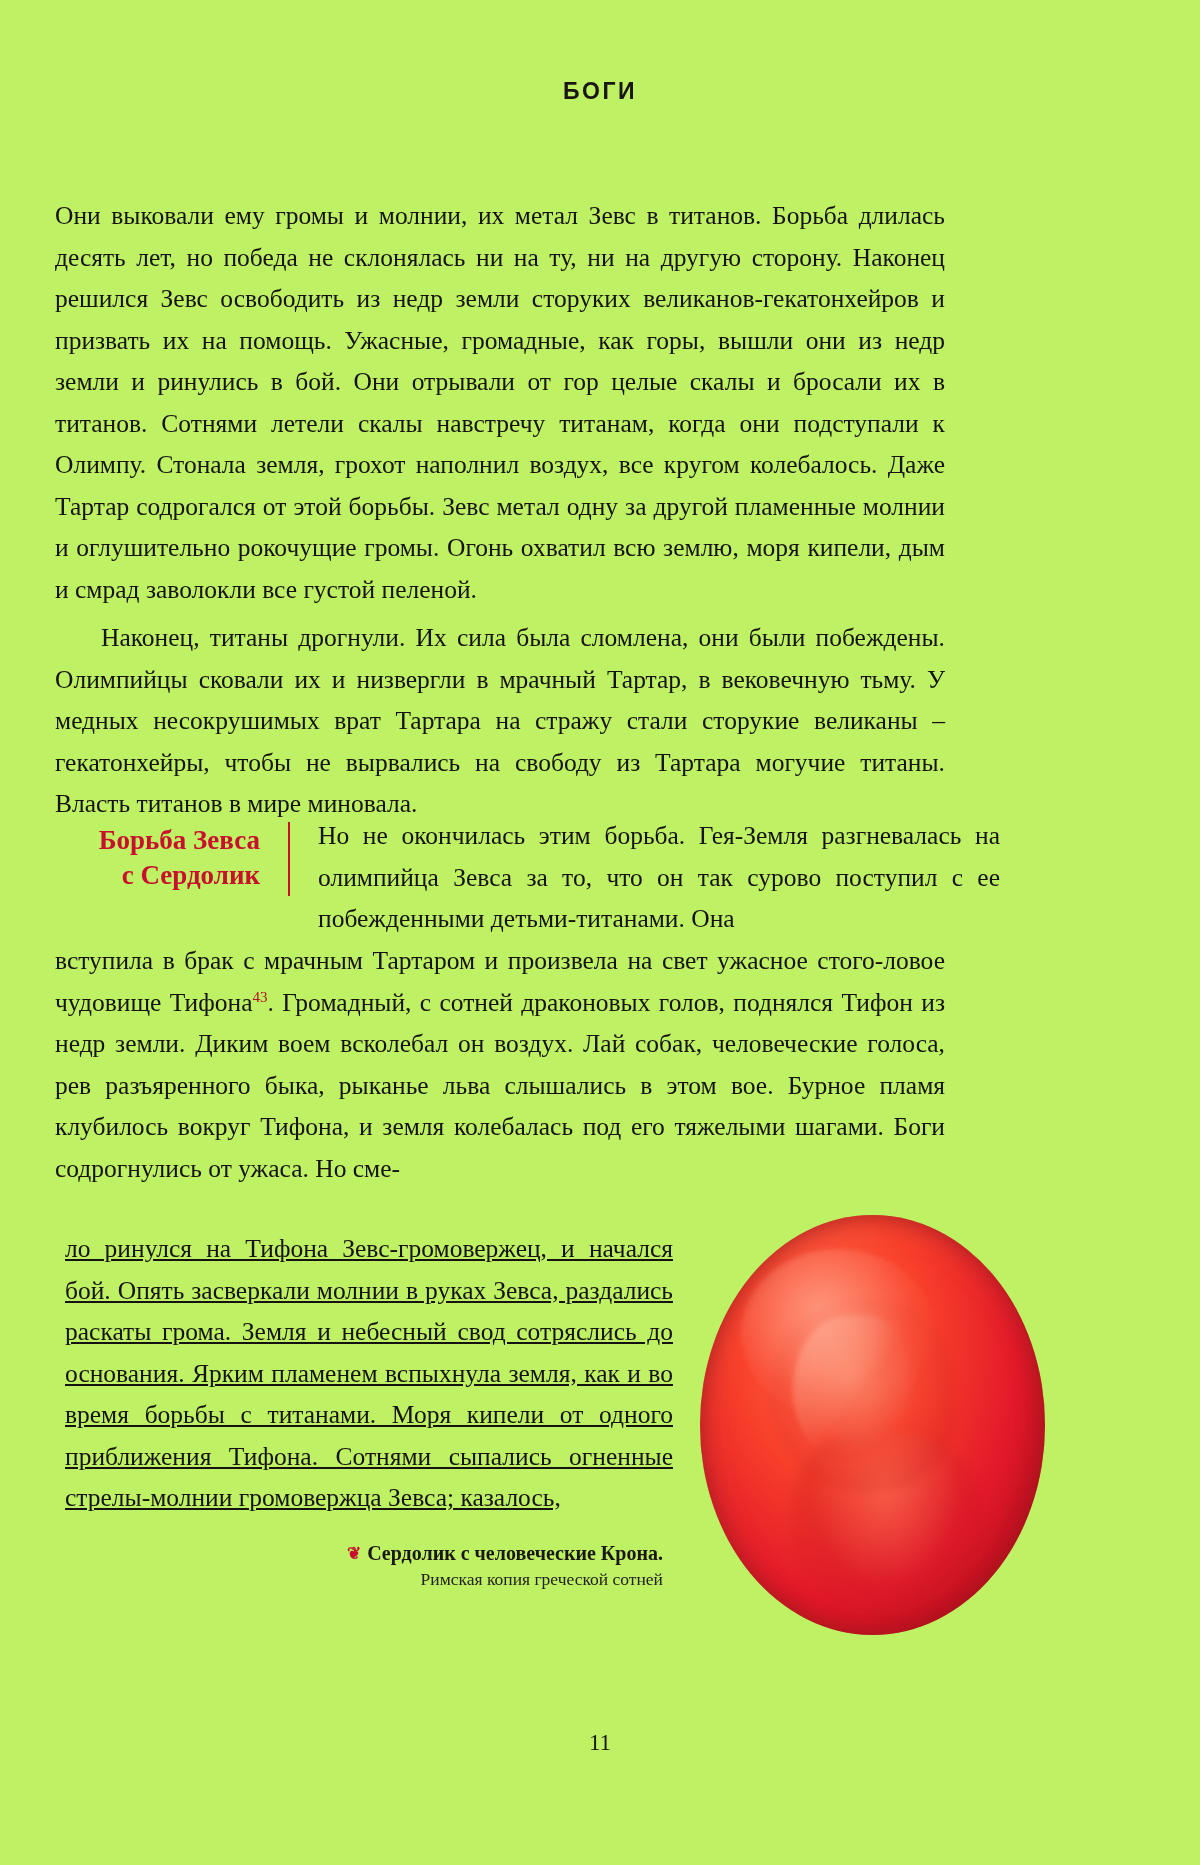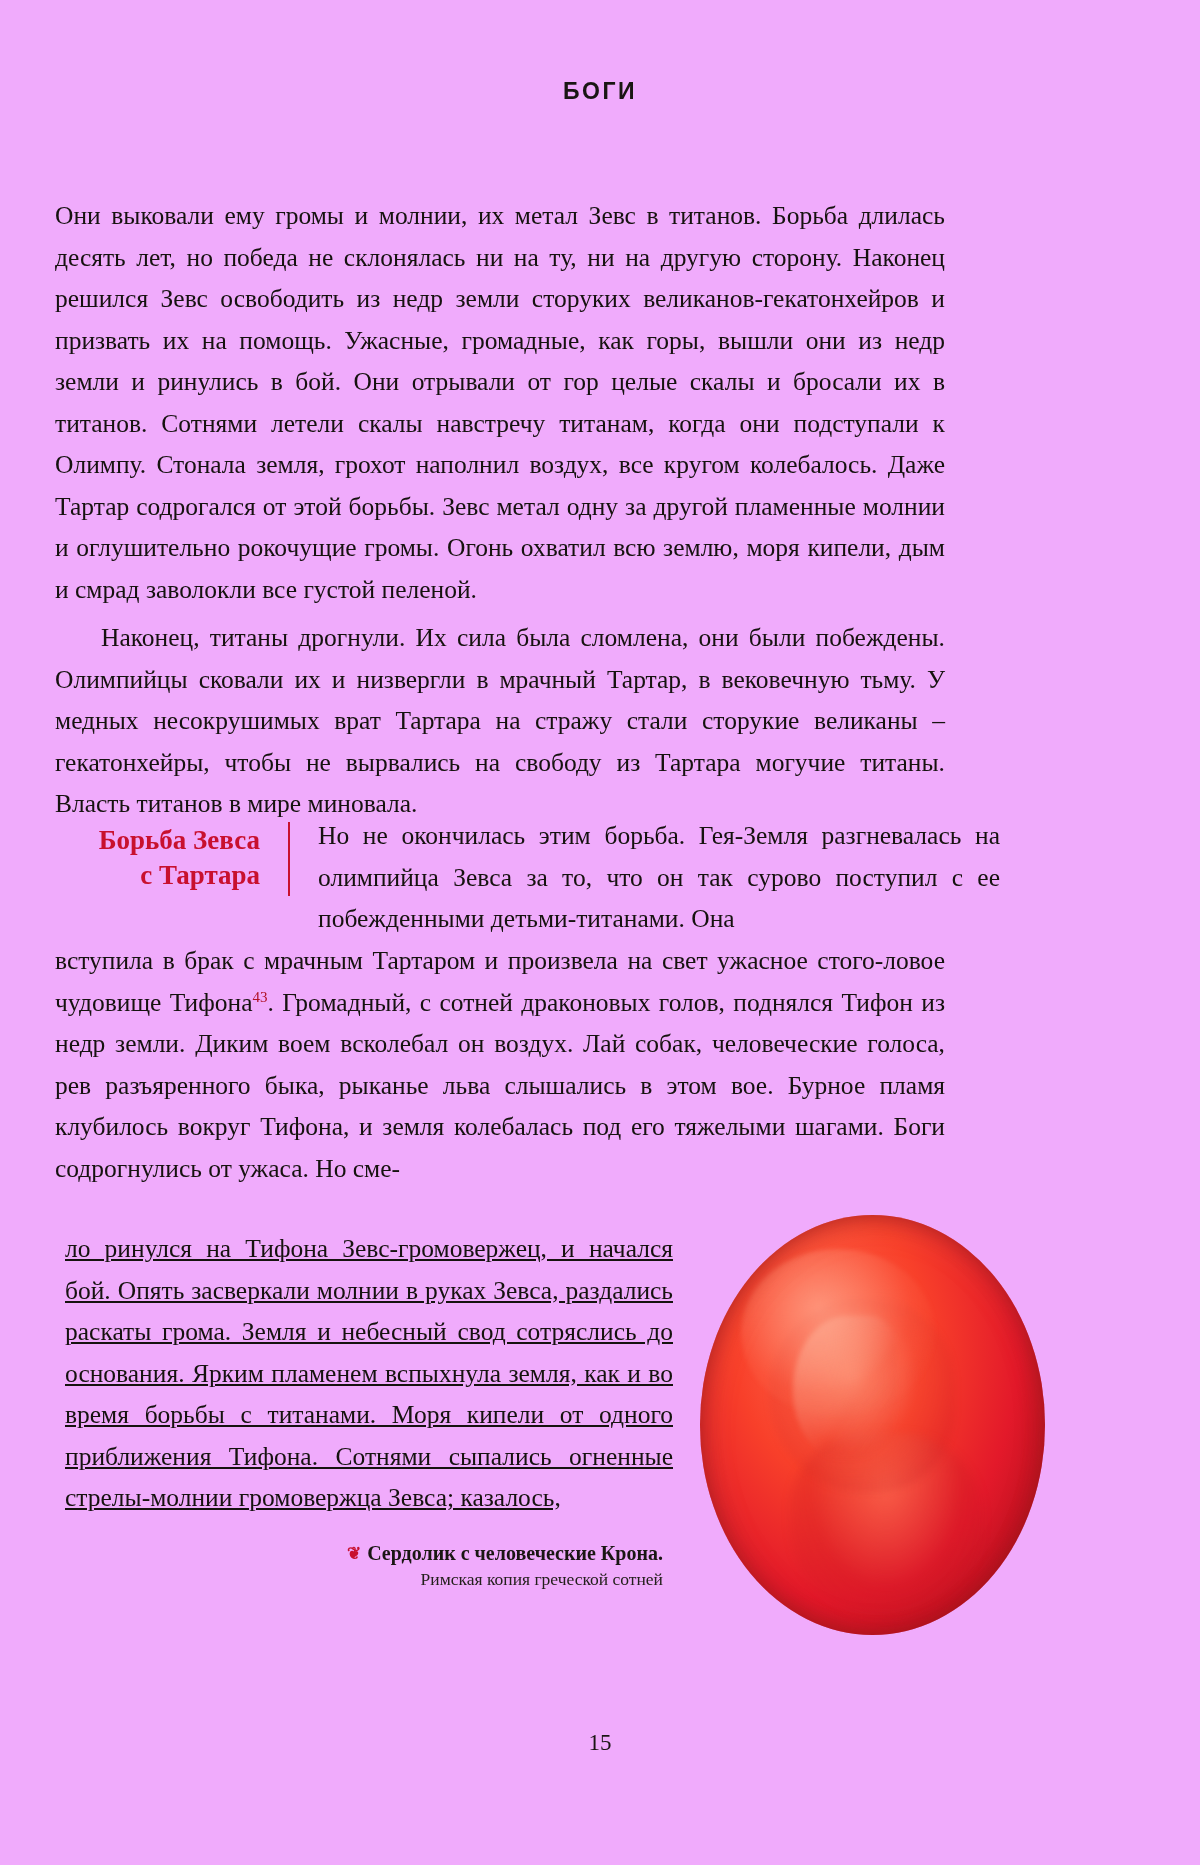--- a/index.html
+++ b/index.html
@@ -4,21 +4,21 @@
 <style>
   html, body {
     margin: 0;
     padding: 0;
     background: #ffffff;
   }
   .page {
     position: relative;
     width: 1200px;
     height: 1865px;
-    background: #f0abfc;
+    background: #bef264;
     margin: 0 auto;
     overflow: hidden;
     font-family: "Liberation Serif", serif;
     color: #120f0d;
   }
   .content {
     position: absolute;
     left: 0;
     top: 0;
     width: 1200px;
@@ -244,21 +244,21 @@
     <div class="running-head">БОГИ</div>
 
     <div class="body-col">
       <p class="para">Они выковали ему громы и молнии, их метал Зевс в титанов. Борьба длилась десять лет, но победа не склонялась ни на ту, ни на другую сторону. Наконец решился Зевс освободить из недр земли сторуких великанов-гекатонхейров и призвать их на помощь. Ужасные, громадные, как горы, вышли они из недр земли и ринулись в бой. Они отрывали от гор целые скалы и бросали их в титанов. Сотнями летели скалы навстречу титанам, когда они подступали к Олимпу. Стонала земля, грохот наполнил воздух, все кругом колебалось. Даже Тартар содрогался от этой борьбы. Зевс метал одну за другой пламенные молнии и оглушительно рокочущие громы. Огонь охватил всю землю, моря кипели, дым и смрад заволокли все густой пеленой.</p>
       <p class="para indent">Наконец, титаны дрогнули. Их сила была сломлена, они были побеждены. Олимпийцы сковали их и низвергли в мрачный Тартар, в вековечную тьму. У медных несокрушимых врат Тартара на стражу стали сторукие великаны – гекатонхейры, чтобы не вырвались на свободу из Тартара могучие титаны. Власть титанов в мире миновала.</p>
     </div>
 
     <div class="section-block">
       <div class="sec-head">
         <div>Борьба Зевса</div>
-        <div>с Тартара</div>
+        <div>с Сердолик</div>
       </div>
       <div class="sec-rule"></div>
       <div class="sec-text">Но не окончилась этим борьба. Гея-Земля разгневалась на олимпийца Зевса за то, что он так сурово поступил с ее побежденными детьми-титанами. Она</div>
     </div>
 
     <div class="cont-full">
       <span>вступила в брак с мрачным Тартаром и произвела на свет ужасное стого-ловое чудовище Тифона</span><sup class="fn">43</sup><span>. Громадный, с сотней драконовых голов, поднялся Тифон из недр земли. Диким воем всколебал он воздух. Лай собак, человеческие голоса, рев разъяренного быка, рыканье льва слышались в этом вое. Бурное пламя клубилось вокруг Тифона, и земля колебалась под его тяжелыми шагами. Боги содрогнулись от ужаса. Но сме-</span>
     </div>
 
     <div class="narrow-col">ло ринулся на Тифона Зевс-громовержец, и начался бой. Опять засверкали молнии в руках Зевса, раздались раскаты грома. Земля и небесный свод сотряслись до основания. Ярким пламенем вспыхнула земля, как и во время борьбы с титанами. Моря кипели от одного приближения Тифона. Сотнями сыпались огненные стрелы-молнии громовержца Зевса; казалось,</div>
@@ -271,16 +271,16 @@
         <div class="gem-sheen"></div>
         <div class="gem-edge"></div>
       </div>
     </div>
 
     <div class="caption">
       <div class="cap-title"><span class="leaf">❦</span><span>Сердолик с человеческие Крона.</span></div>
       <div class="cap-line">Римская копия греческой сотней</div>
     </div>
 
-    <div class="folio">15</div>
+    <div class="folio">11</div>
 
   </div>
 </div>
 
 </body></html>

